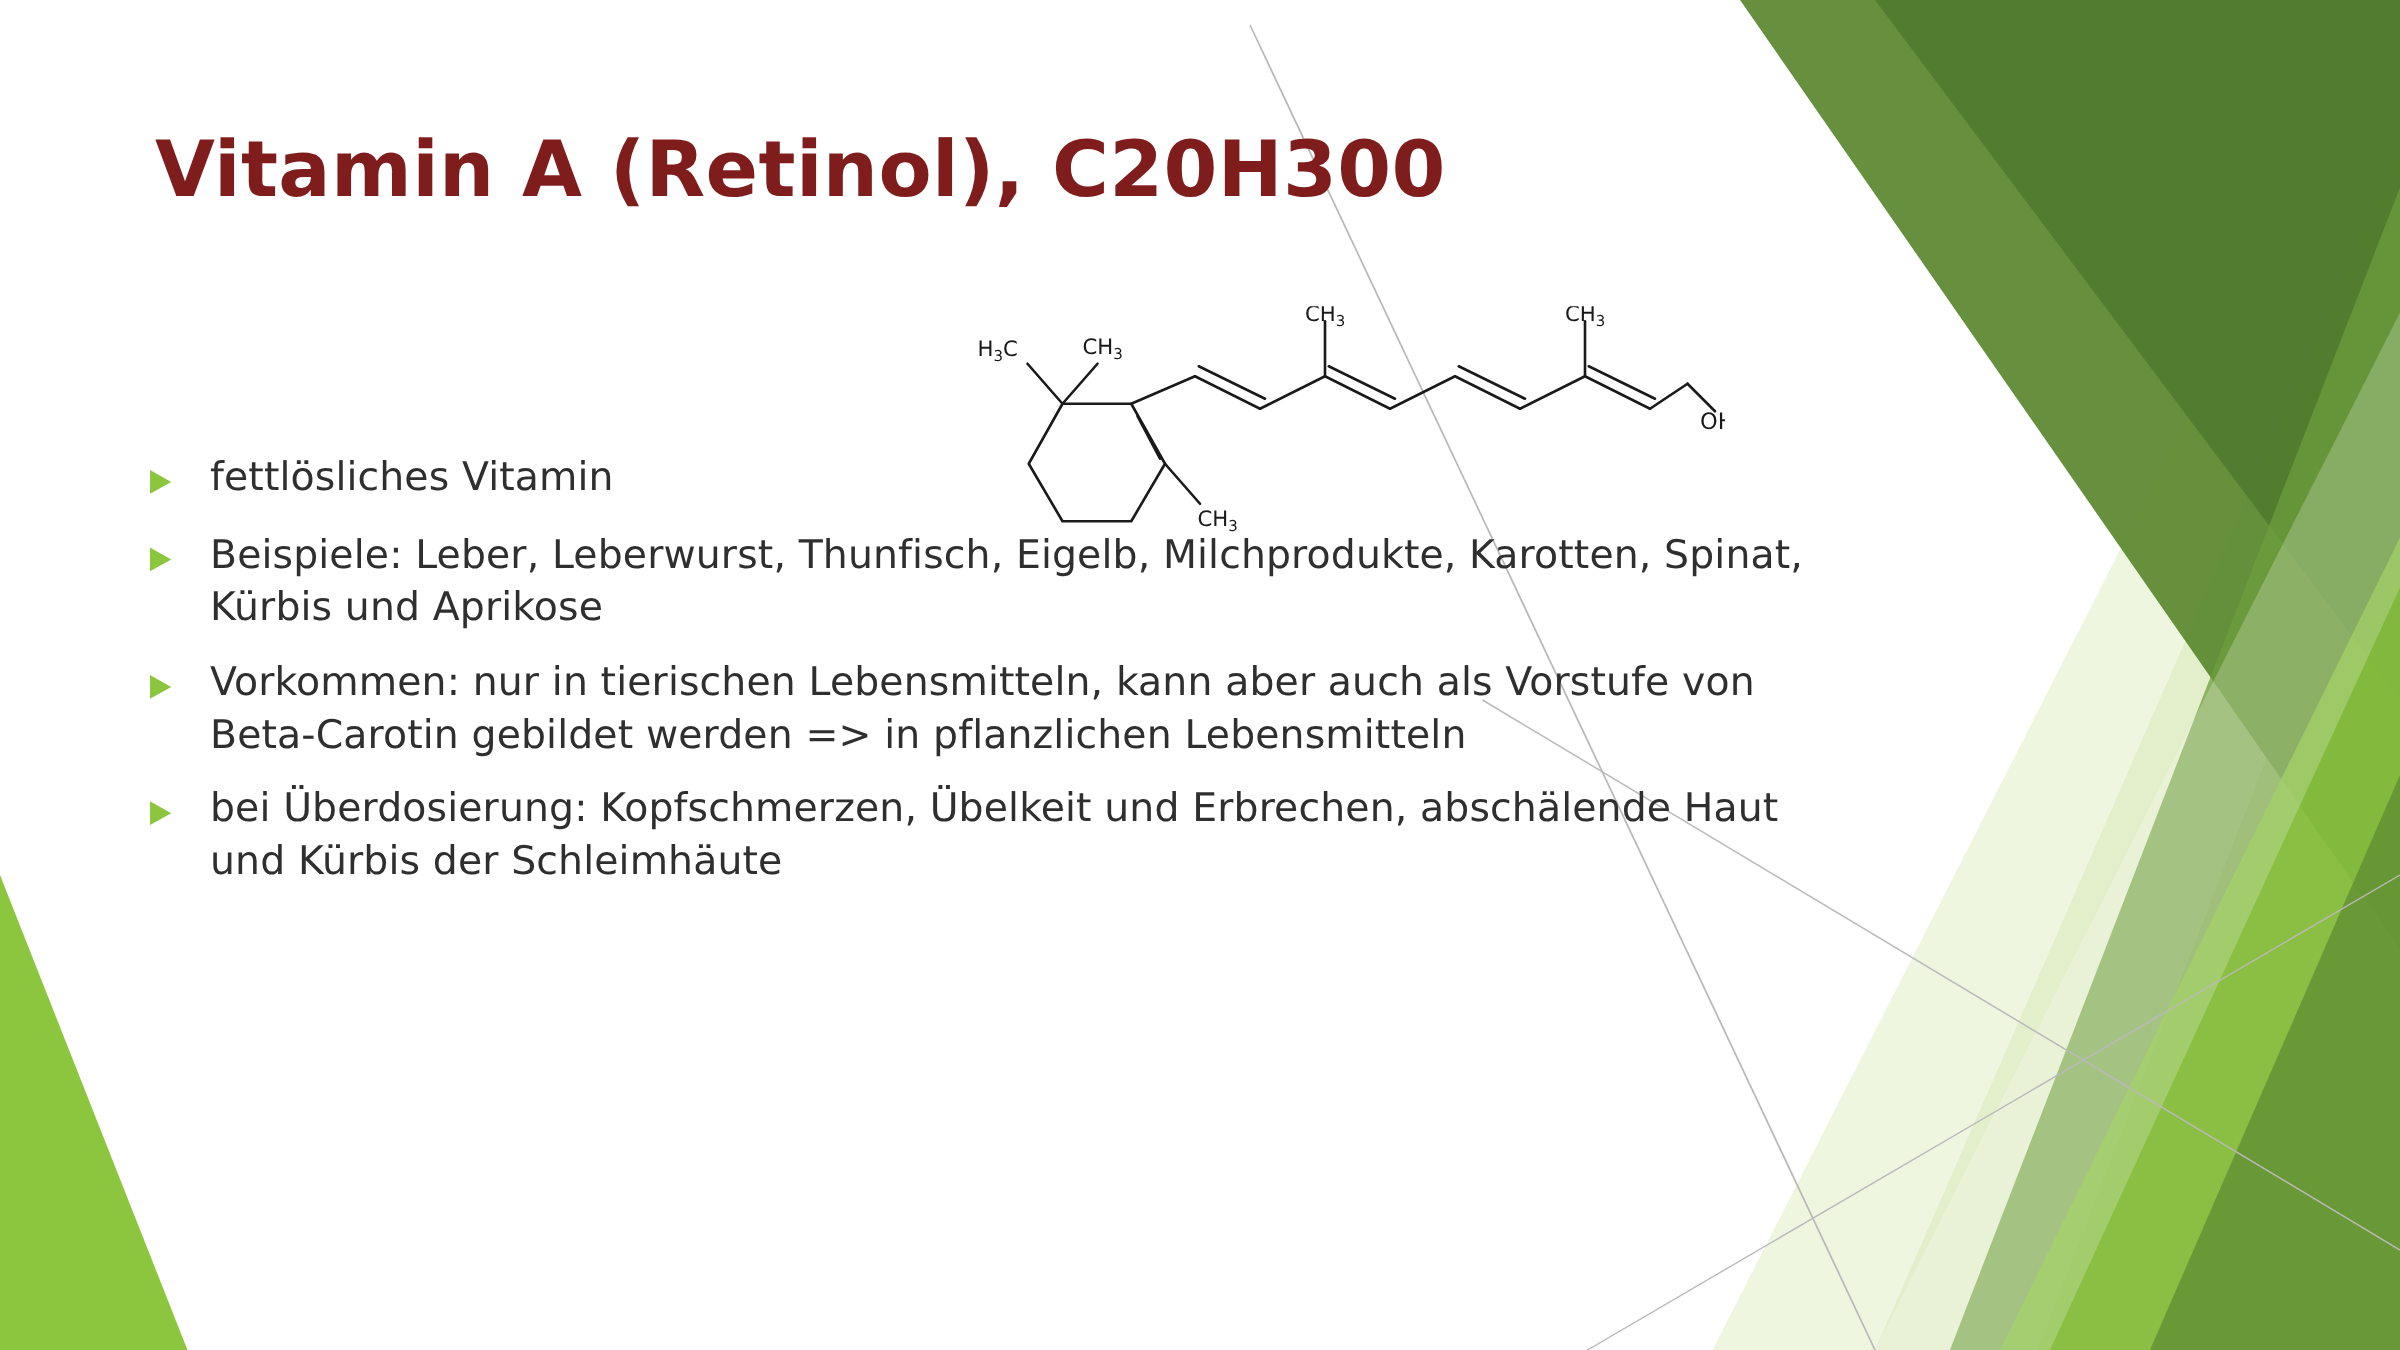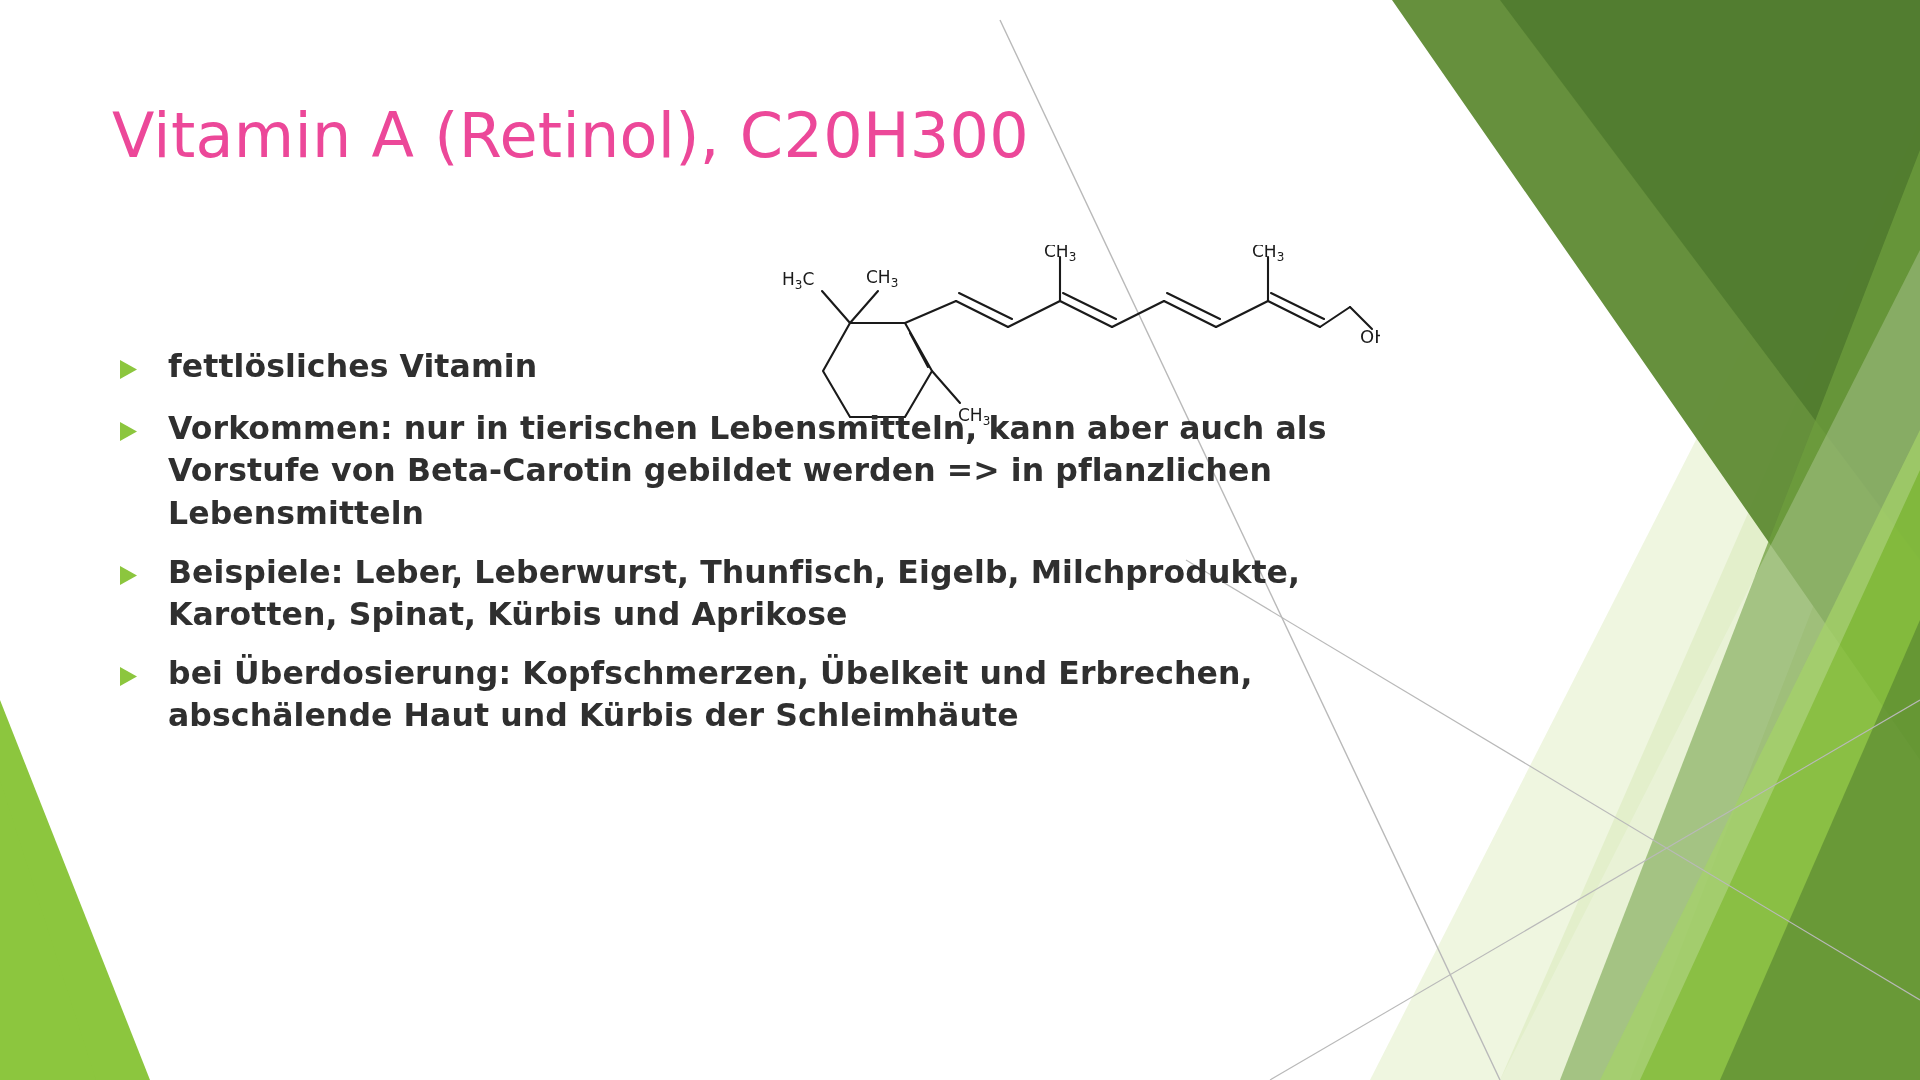--- a/index.html
+++ b/index.html
@@ -30,37 +30,36 @@
   #deco-left {
     bottom: 0;
     left: 0;
     width: 230px;
     height: 420px;
   }
 
   
   #title {
     position: absolute;
-    left: 112px;
+    left: 124px;
     top: 102px;
     font-size: 62px;
     line-height: 1.1;
-    font-weight: 400;
-    color: #ec4899;
+    font-weight: 700;
+    color: #7f1d1d;
     letter-spacing: 0.3px;
     white-space: nowrap;
   }
 
   
   #bullets {
     position: absolute;
     left: 118px;
-    top: 345px;
+    top: 361px;
     width: 1330px;
-    font-weight: bold;
   }
   .bullet-row {
     display: flex;
     align-items: flex-start;
     margin-bottom: 17px;
   }
   .bullet-marker {
     flex: 0 0 auto;
     width: 24px;
     margin-top: 14px;
@@ -193,36 +192,36 @@
     </div>
 
 
 
     <div class="bullet-row">
       <span class="bullet-marker">
         <svg width="21" height="21" viewBox="0 0 21 21" xmlns="http://www.w3.org/2000/svg">
           <polygon points="2,1 19,10.5 2,20" fill="#8CC63E"></polygon>
         </svg>
       </span>
+      <span class="bullet-text">Beispiele: Leber, Leberwurst, Thunfisch, Eigelb, Milchprodukte, Karotten, Spinat, Kürbis und Aprikose</span>
+    </div>
+
+    <div class="bullet-row">
+      <span class="bullet-marker">
+        <svg width="21" height="21" viewBox="0 0 21 21" xmlns="http://www.w3.org/2000/svg">
+          <polygon points="2,1 19,10.5 2,20" fill="#8CC63E"></polygon>
+        </svg>
+      </span>
       <span class="bullet-text">Vorkommen: nur in tierischen Lebensmitteln, kann aber auch als Vorstufe von Beta-Carotin gebildet werden =&gt; in pflanzlichen Lebensmitteln</span>
     </div>
 
     <div class="bullet-row">
       <span class="bullet-marker">
         <svg width="21" height="21" viewBox="0 0 21 21" xmlns="http://www.w3.org/2000/svg">
           <polygon points="2,1 19,10.5 2,20" fill="#8CC63E"></polygon>
         </svg>
       </span>
-      <span class="bullet-text">Beispiele: Leber, Leberwurst, Thunfisch, Eigelb, Milchprodukte, Karotten, Spinat, Kürbis und Aprikose</span>
-    </div>
-
-    <div class="bullet-row">
-      <span class="bullet-marker">
-        <svg width="21" height="21" viewBox="0 0 21 21" xmlns="http://www.w3.org/2000/svg">
-          <polygon points="2,1 19,10.5 2,20" fill="#8CC63E"></polygon>
-        </svg>
-      </span>
       <span class="bullet-text">bei Überdosierung: Kopfschmerzen, Übelkeit und Erbrechen, abschälende Haut und Kürbis der Schleimhäute</span>
     </div>
 
   </div>
 
 </div>
 
 </body></html>

